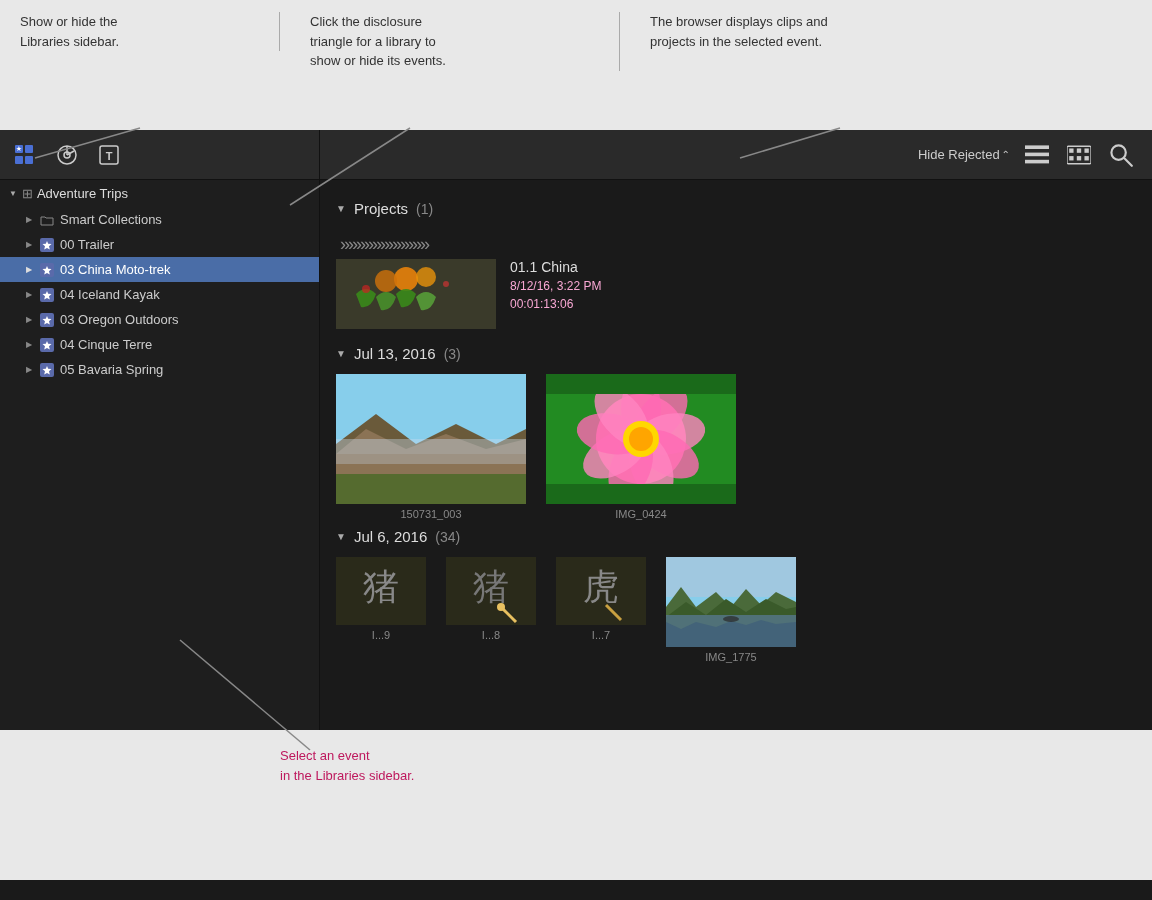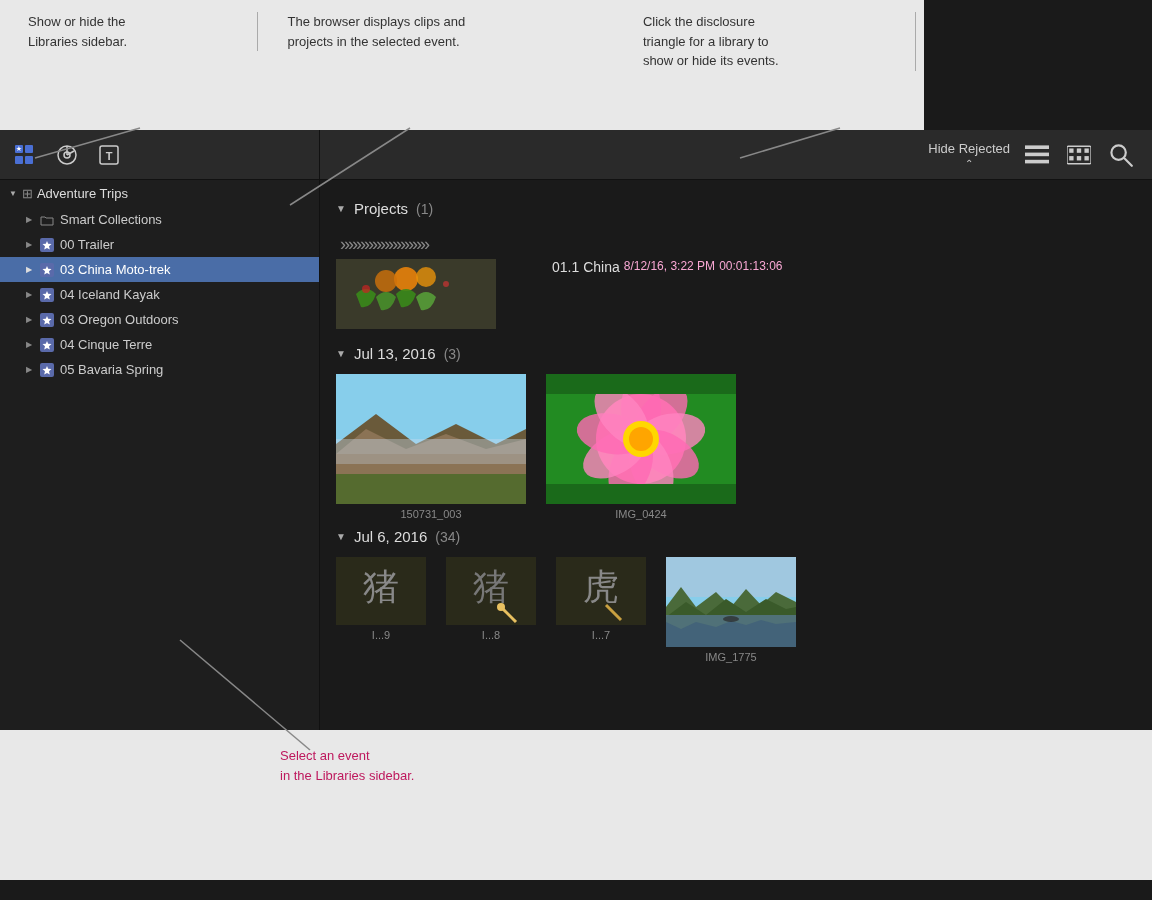--- a/index.html
+++ b/index.html
@@ -10,26 +10,26 @@
       font-family: -apple-system, BlinkMacSystemFont, "Helvetica Neue", Arial, sans-serif;
       overflow: hidden;
       position: relative;
     }
 
     
     .annotations {
       position: absolute;
       top: 0;
       left: 0;
-      width: 924px;
+      width: 1152px;
       height: 130px;
       background: #e8e8e8;
       display: flex;
       align-items: flex-start;
-      padding: 12px 8px;
+      padding: 12px 0;
     }
     .annotation-item {
       font-size: 13px;
       color: #333;
       line-height: 1.5;
       padding: 0 20px;
     }
     .annotation-left {
       width: 280px;
       border-right: 1px solid #aaa;
@@ -93,21 +93,20 @@
       width: 24px;
       height: 24px;
     }
     .hide-rejected-btn {
       color: #ccc;
       font-size: 13px;
       display: flex;
       align-items: center;
       gap: 2px;
       cursor: pointer;
-      flex-direction: column;
     }
 
     
     .content-area {
       flex: 1;
       display: flex;
       overflow: hidden;
     }
 
     
@@ -241,24 +240,23 @@
       right: 0;
       bottom: 0;
       background: linear-gradient(135deg, #3a4a2a 0%, #5a6a3a 50%, #2a3a1a 100%);
     }
     
     .project-image-area.china {
       background: linear-gradient(135deg, #4a3a2a 0%, #6a5a3a 30%, #3a5a2a 60%, #2a4a1a 100%);
     }
     .project-info {
       display: flex;
-      flex-direction: row;
+      flex-direction: column;
       gap: 4px;
       padding-top: 30px;
-      margin-left: 42px;
     }
     .project-name {
       color: #ddd;
       font-size: 14px;
       font-weight: 500;
     }
     .project-meta {
       color: #f9a8d4;
       font-size: 12px;
     }
@@ -326,25 +324,25 @@
       pointer-events: none;
     }
   </style>
 </head>
 <body>
 
 <div class="annotations">
   <div class="annotation-item annotation-left">
     Show or hide the<br>Libraries sidebar.
   </div>
+  <div class="annotation-item annotation-center">
+    Click the disclosure<br>triangle for a library to<br>show or hide its events.
+  </div>
   <div class="annotation-item annotation-right">
     The browser displays clips and<br>projects in the selected event.
-  </div>
-  <div class="annotation-item annotation-center">
-    Click the disclosure<br>triangle for a library to<br>show or hide its events.
   </div>
 </div>
 
 <div class="app-container">
 
   <div class="toolbar">
     <div class="toolbar-left">
       <div class="toolbar-icon" title="Libraries">
         <svg viewBox="0 0 24 24" fill="none">
           <rect x="2" y="2" width="8" height="8" rx="1" fill="#4a6fd4"></rect>

